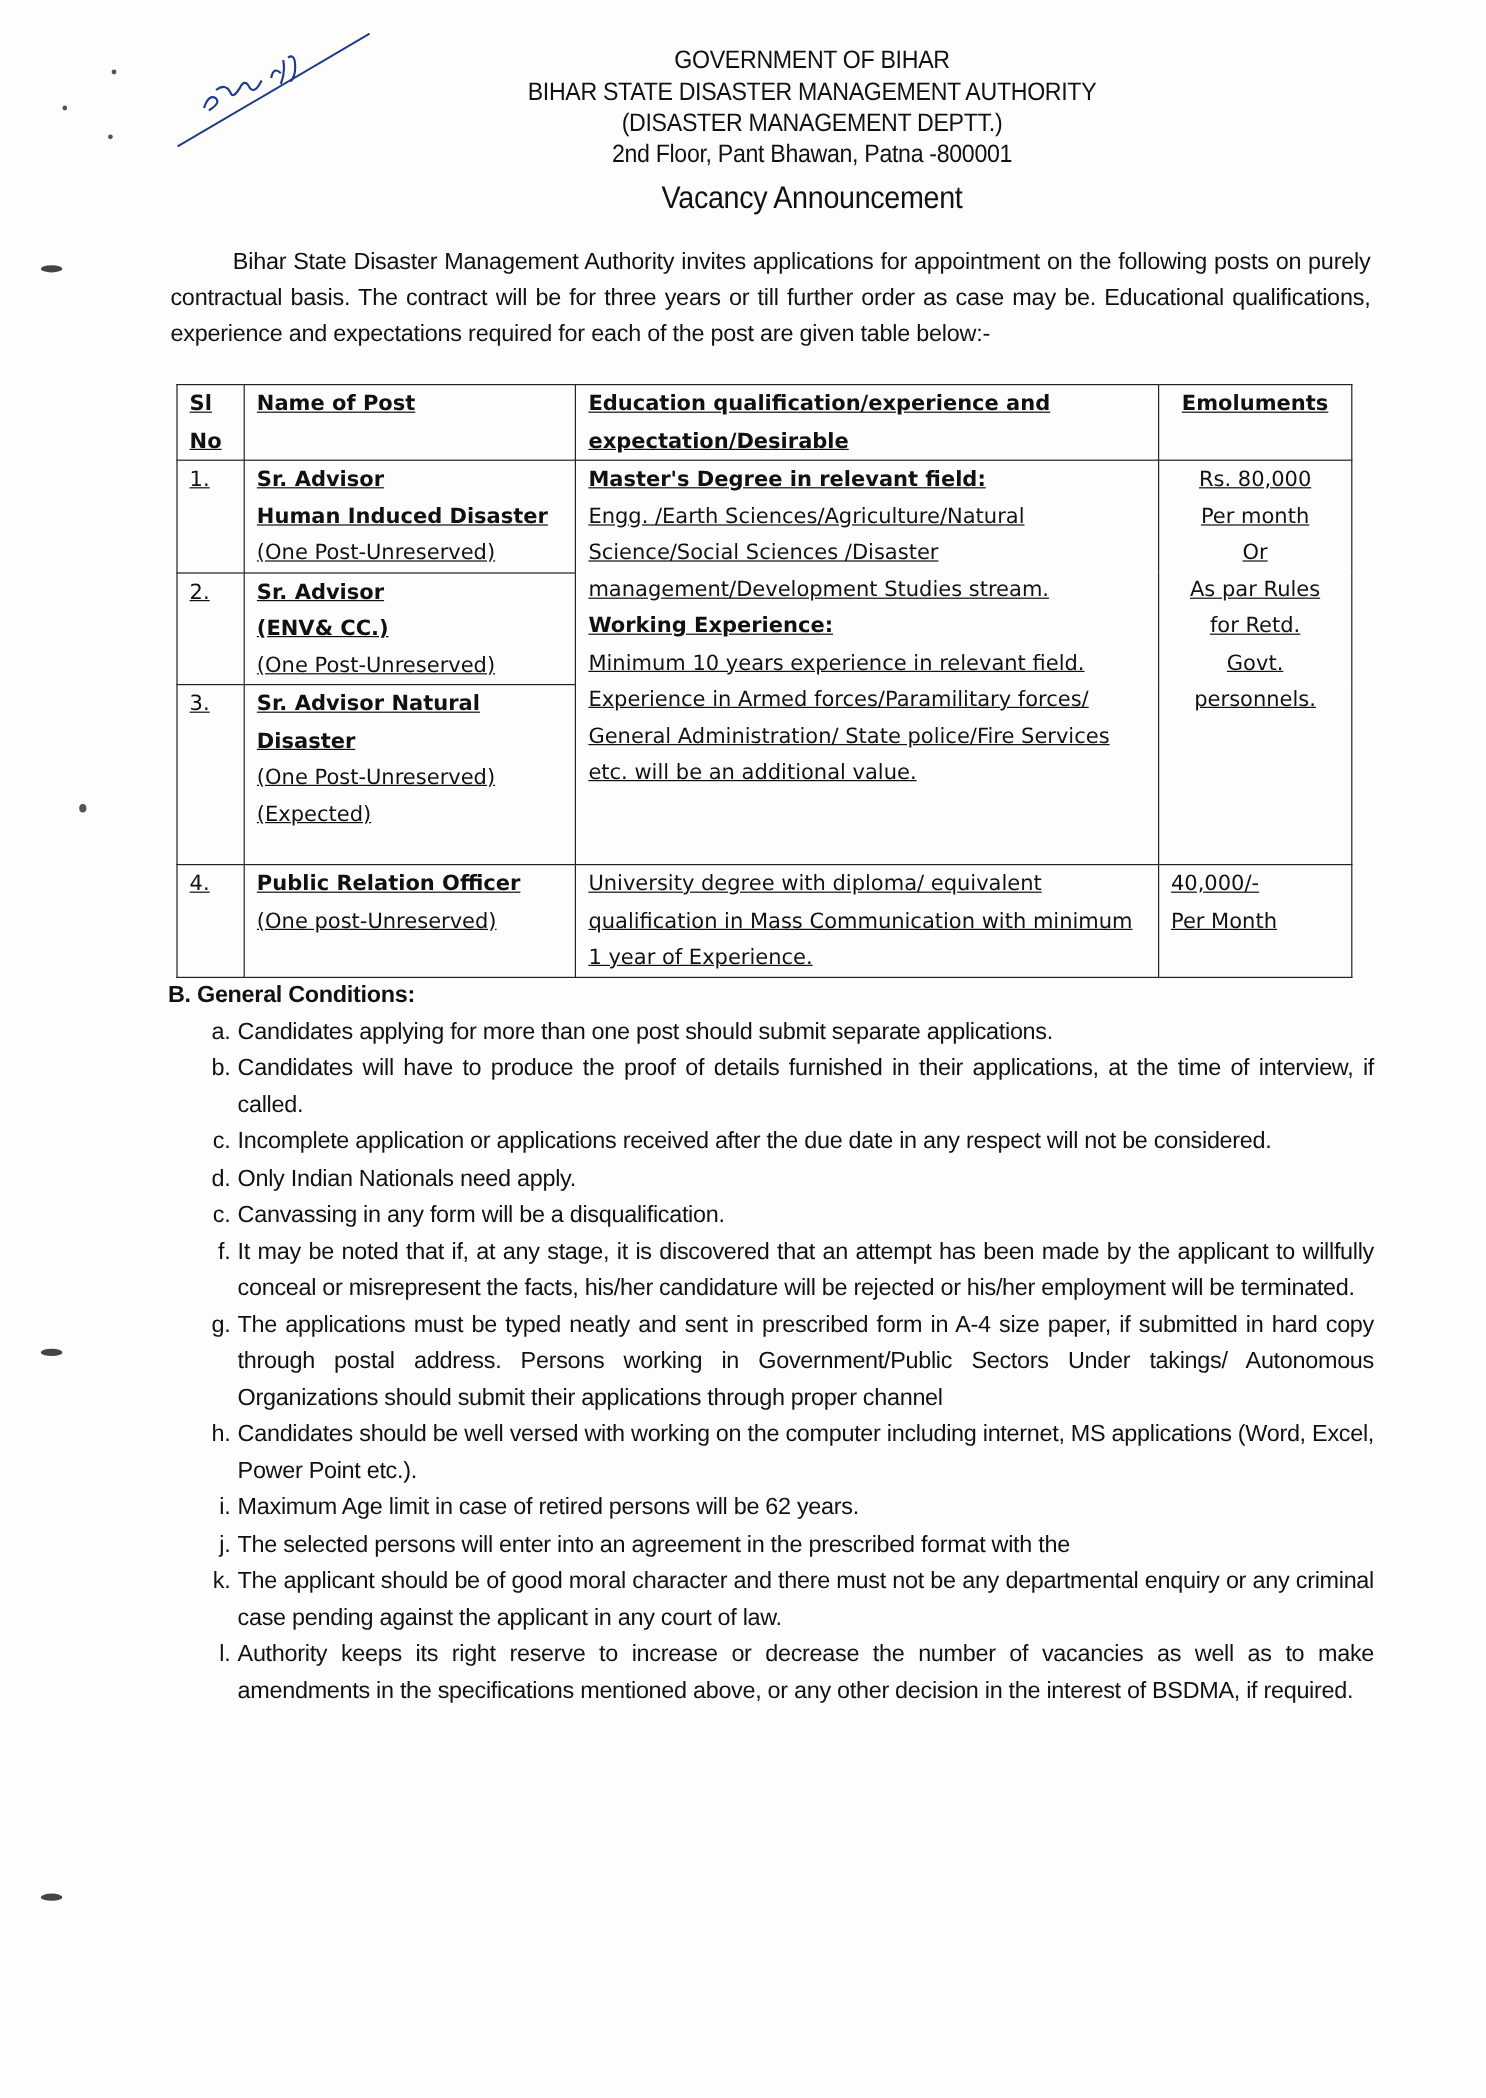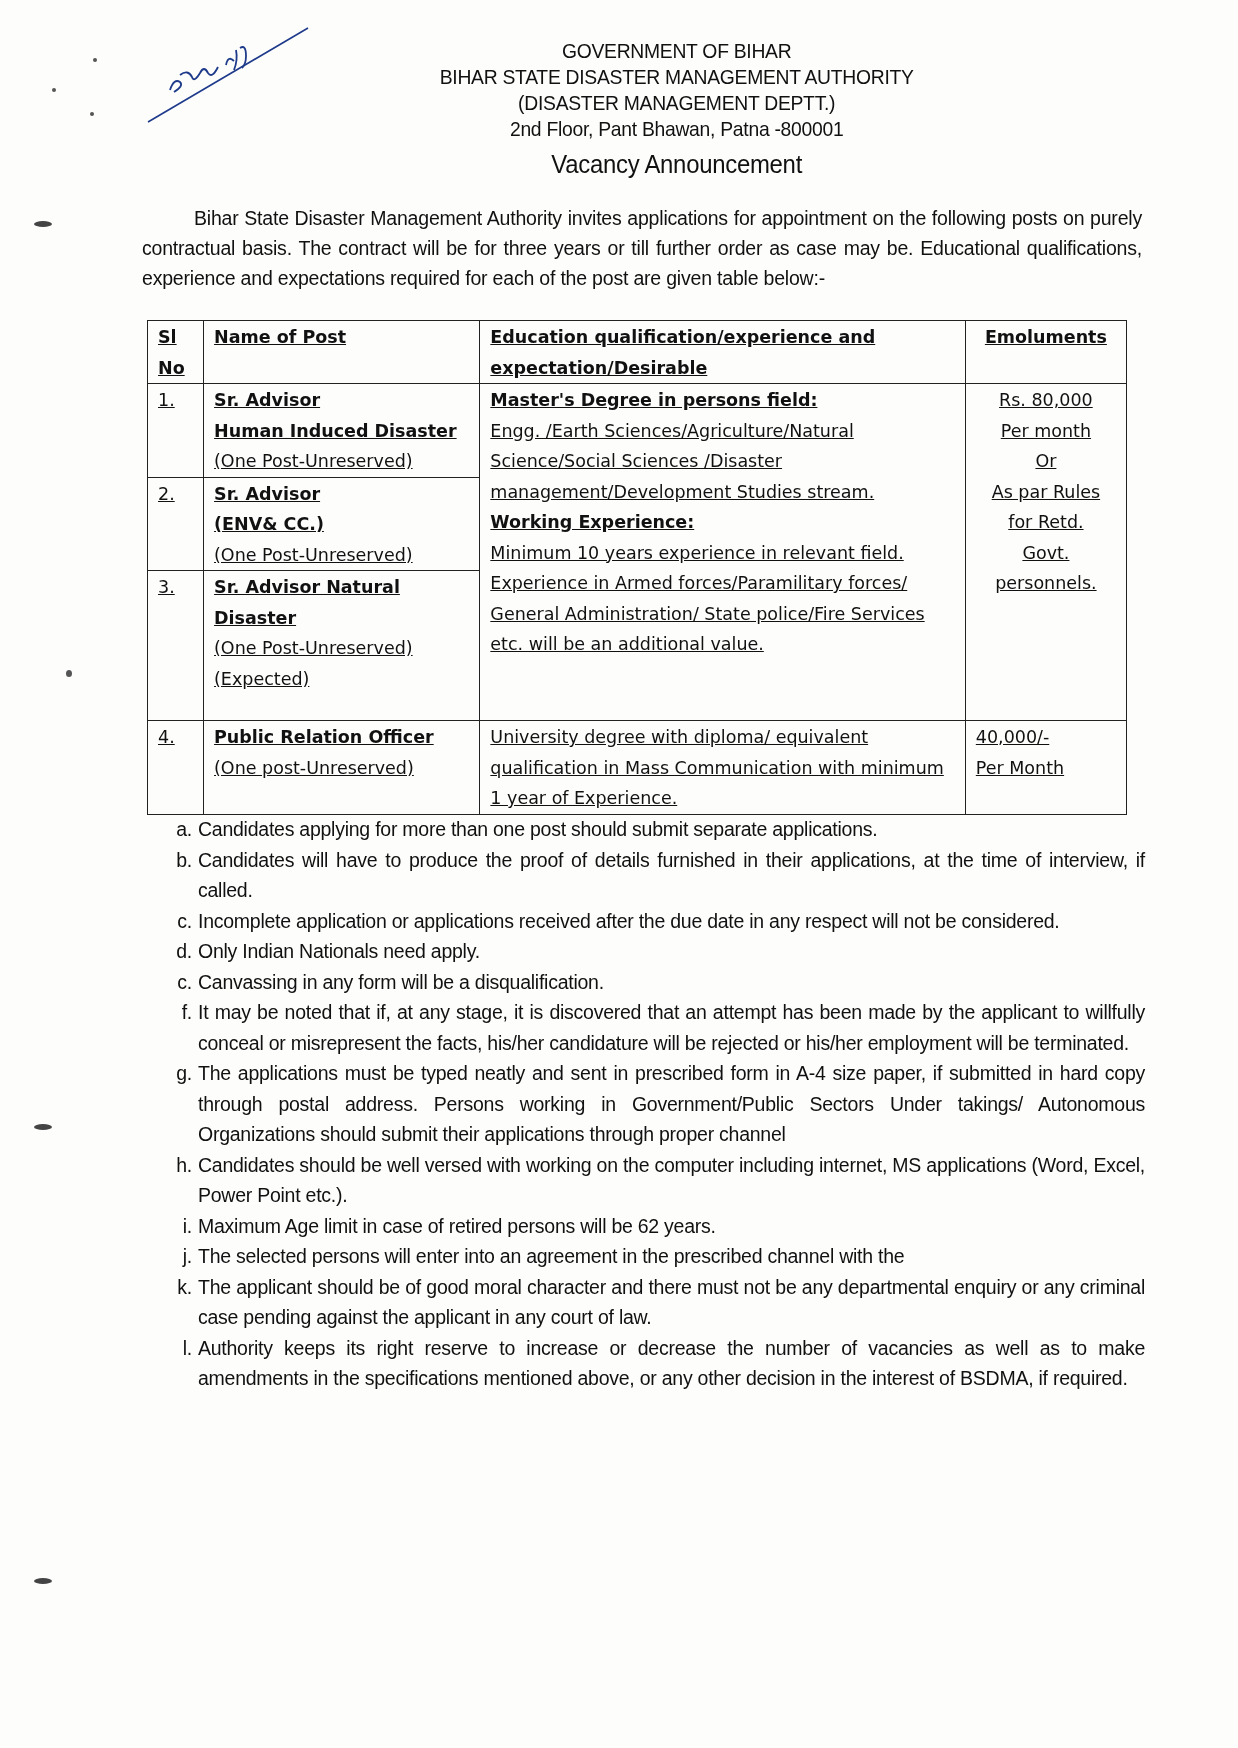--- a/index.html
+++ b/index.html
@@ -92,21 +92,21 @@
       <th class="col-emol emol-center">Emoluments</th>
     </tr>
     <tr style="height:92px;">
       <td>1.</td>
       <td>
         <div class="b">Sr. Advisor</div>
         <div class="b">Human Induced Disaster</div>
         <div>(One Post-Unreserved)</div>
       </td>
       <td rowspan="3">
-        <div class="b">Master's Degree in persons field:</div>
+        <div class="b">Master's Degree in relevant field:</div>
         <div>Engg. /Earth Sciences/Agriculture/Natural Science/Social Sciences /Disaster management/Development Studies stream.</div>
         <div class="b">Working Experience:</div>
         <div>Minimum 10 years experience in relevant field.</div>
         <div>Experience in Armed forces/Paramilitary forces/ General Administration/ State police/Fire Services etc. will be an additional value.</div>
       </td>
       <td rowspan="3" class="emol-center">
         <div>Rs. 80,000</div>
         <div>Per month</div>
         <div>Or</div>
         <div>As par Rules</div>
@@ -140,20 +140,21 @@
       <td>University degree with diploma/ equivalent qualification in Mass Communication with minimum 1 year of Experience.</td>
       <td>
         <div>40,000/-</div>
         <div>Per Month</div>
       </td>
     </tr>
   </tbody>
     </table>
 
   <div class="conditions">
+    <div class="ctitle">B. General Conditions:</div>
     <div class="cond">
         <span class="lbl">a.</span>
         <span class="txt">Candidates applying for more than one post should submit separate applications.</span>
       </div>
     <div class="cond">
         <span class="lbl">b.</span>
         <span class="txt">Candidates will have to produce the proof of details furnished in their applications, at the time of interview, if called.</span>
       </div>
     <div class="cond">
         <span class="lbl">c.</span>
@@ -178,21 +179,21 @@
     <div class="cond">
         <span class="lbl">h.</span>
         <span class="txt">Candidates should be well versed with working on the computer including internet, MS applications (Word, Excel, Power Point etc.).</span>
       </div>
     <div class="cond">
         <span class="lbl">i.</span>
         <span class="txt">Maximum Age limit in case of retired persons will be 62 years.</span>
       </div>
     <div class="cond">
         <span class="lbl">j.</span>
-        <span class="txt">The selected persons will enter into an agreement in the prescribed channel with the</span>
+        <span class="txt">The selected persons will enter into an agreement in the prescribed format with the</span>
       </div>
     <div class="cond">
         <span class="lbl">k.</span>
         <span class="txt">The applicant should be of good moral character and there must not be any departmental enquiry or any criminal case pending against the applicant in any court of law.</span>
       </div>
     <div class="cond">
         <span class="lbl">l.</span>
         <span class="txt">Authority keeps its right reserve to increase or decrease the number of vacancies as well as to make amendments in the specifications mentioned above, or any other decision in the interest of BSDMA, if required.</span>
       </div>
   </div>

